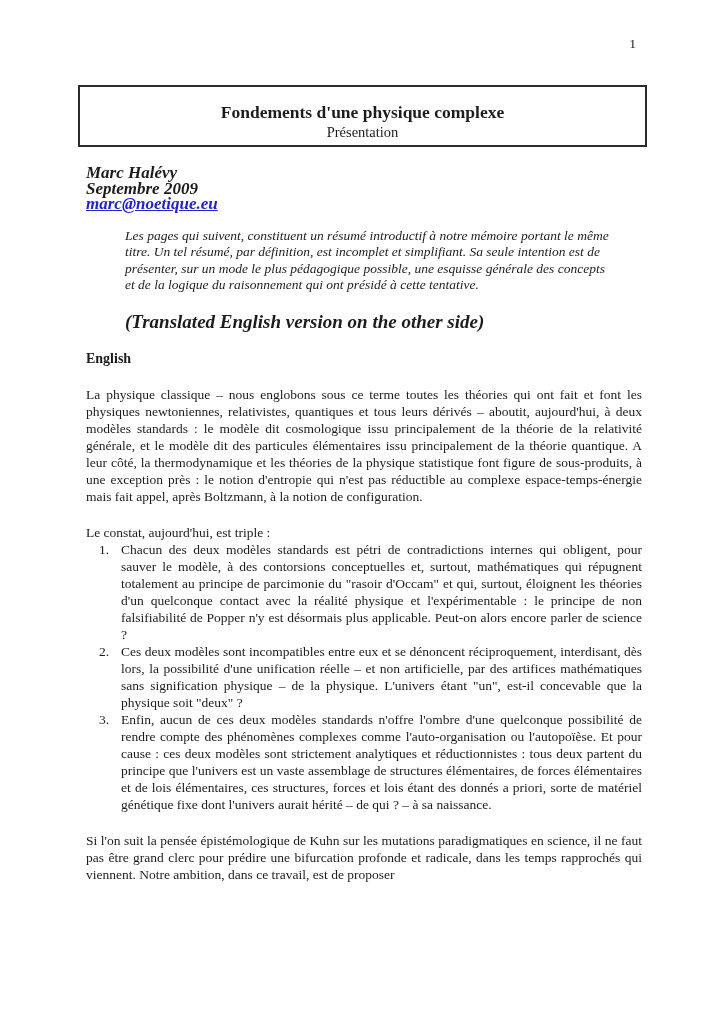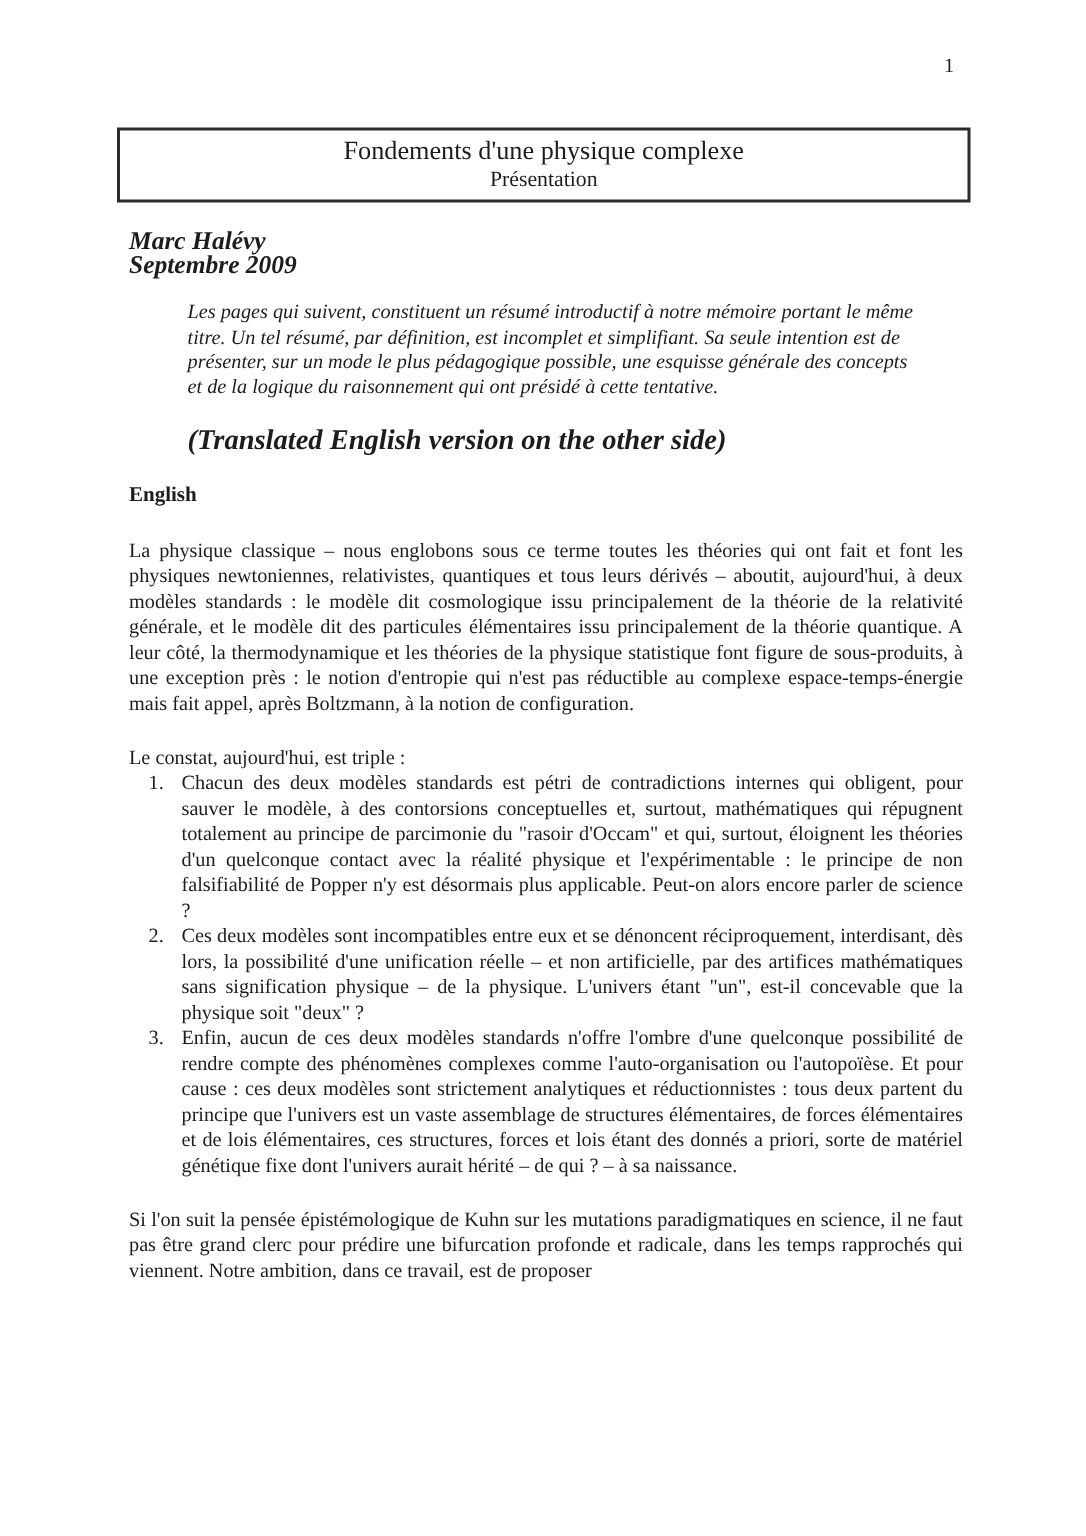--- a/index.html
+++ b/index.html
@@ -26,22 +26,23 @@
     font-size: 13.5px;
   }
   .title-box {
     margin: 85px -5px 0 -8px;
     border: 2px solid #2b2b2b;
     text-align: center;
     padding: 2px 0 4px 0;
   }
   .title {
     font-size: 17.5px;
-    font-weight: normal;
+    font-weight: bold;
     line-height: 22px;
+    margin-top: 12px;
   }
   .subtitle {
     font-size: 14.5px;
     line-height: 18px;
   }
   .byline {
     margin-top: 18px;
     font-style: italic;
     font-weight: bold;
     font-size: 17px;
@@ -109,20 +110,23 @@
   <div class="page-number">1</div>
 
   <div class="title-box">
     <div class="title">Fondements d'une physique complexe</div>
     <div class="subtitle">Présentation</div>
   </div>
 
   <div class="byline">
     <div>Marc Halévy</div>
     <div>Septembre 2009</div>
+    <div>
+      <a href="#" style="color:#2323c8;">marc@noetique.eu</a>
+    </div>
   </div>
 
   <p class="abstract">Les pages qui suivent, constituent un résumé introductif à notre mémoire portant le même titre. Un tel résumé, par définition, est incomplet et simplifiant. Sa seule intention est de présenter, sur un mode le plus pédagogique possible, une esquisse générale des concepts et de la logique du raisonnement qui ont présidé à cette tentative.</p>
 
   <p class="translation-note">(Translated English version on the other side)</p>
 
   <h2 class="heading">English</h2>
 
   <p class="body just">La physique classique – nous englobons sous ce terme toutes les théories qui ont fait et font les physiques newtoniennes, relativistes, quantiques et tous leurs dérivés – aboutit, aujourd'hui, à deux modèles standards : le modèle dit cosmologique issu principalement de la théorie de la relativité générale, et le modèle dit des particules élémentaires issu principalement de la théorie quantique. A leur côté, la thermodynamique et les théories de la physique statistique font figure de sous-produits, à une exception près : le notion d'entropie qui n'est pas réductible au complexe espace-temps-énergie mais fait appel, après Boltzmann, à la notion de configuration.</p>
 

